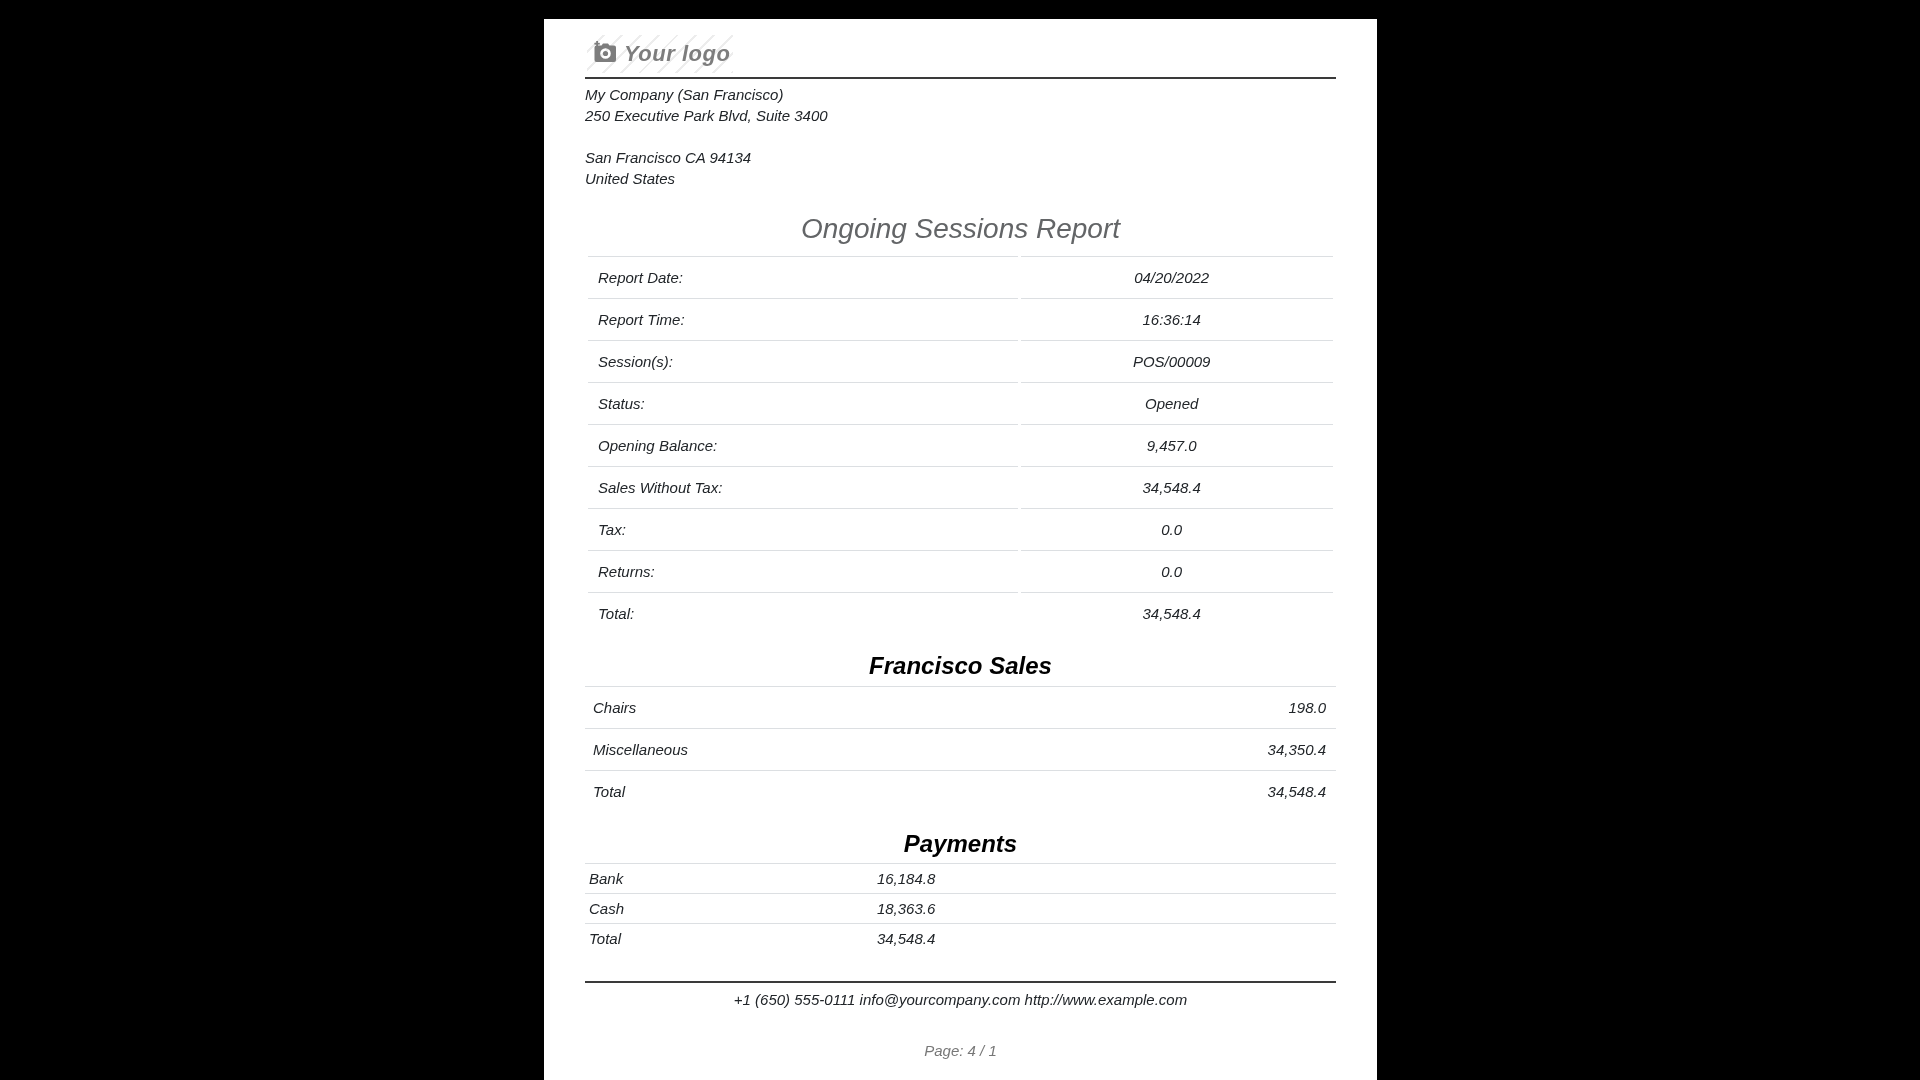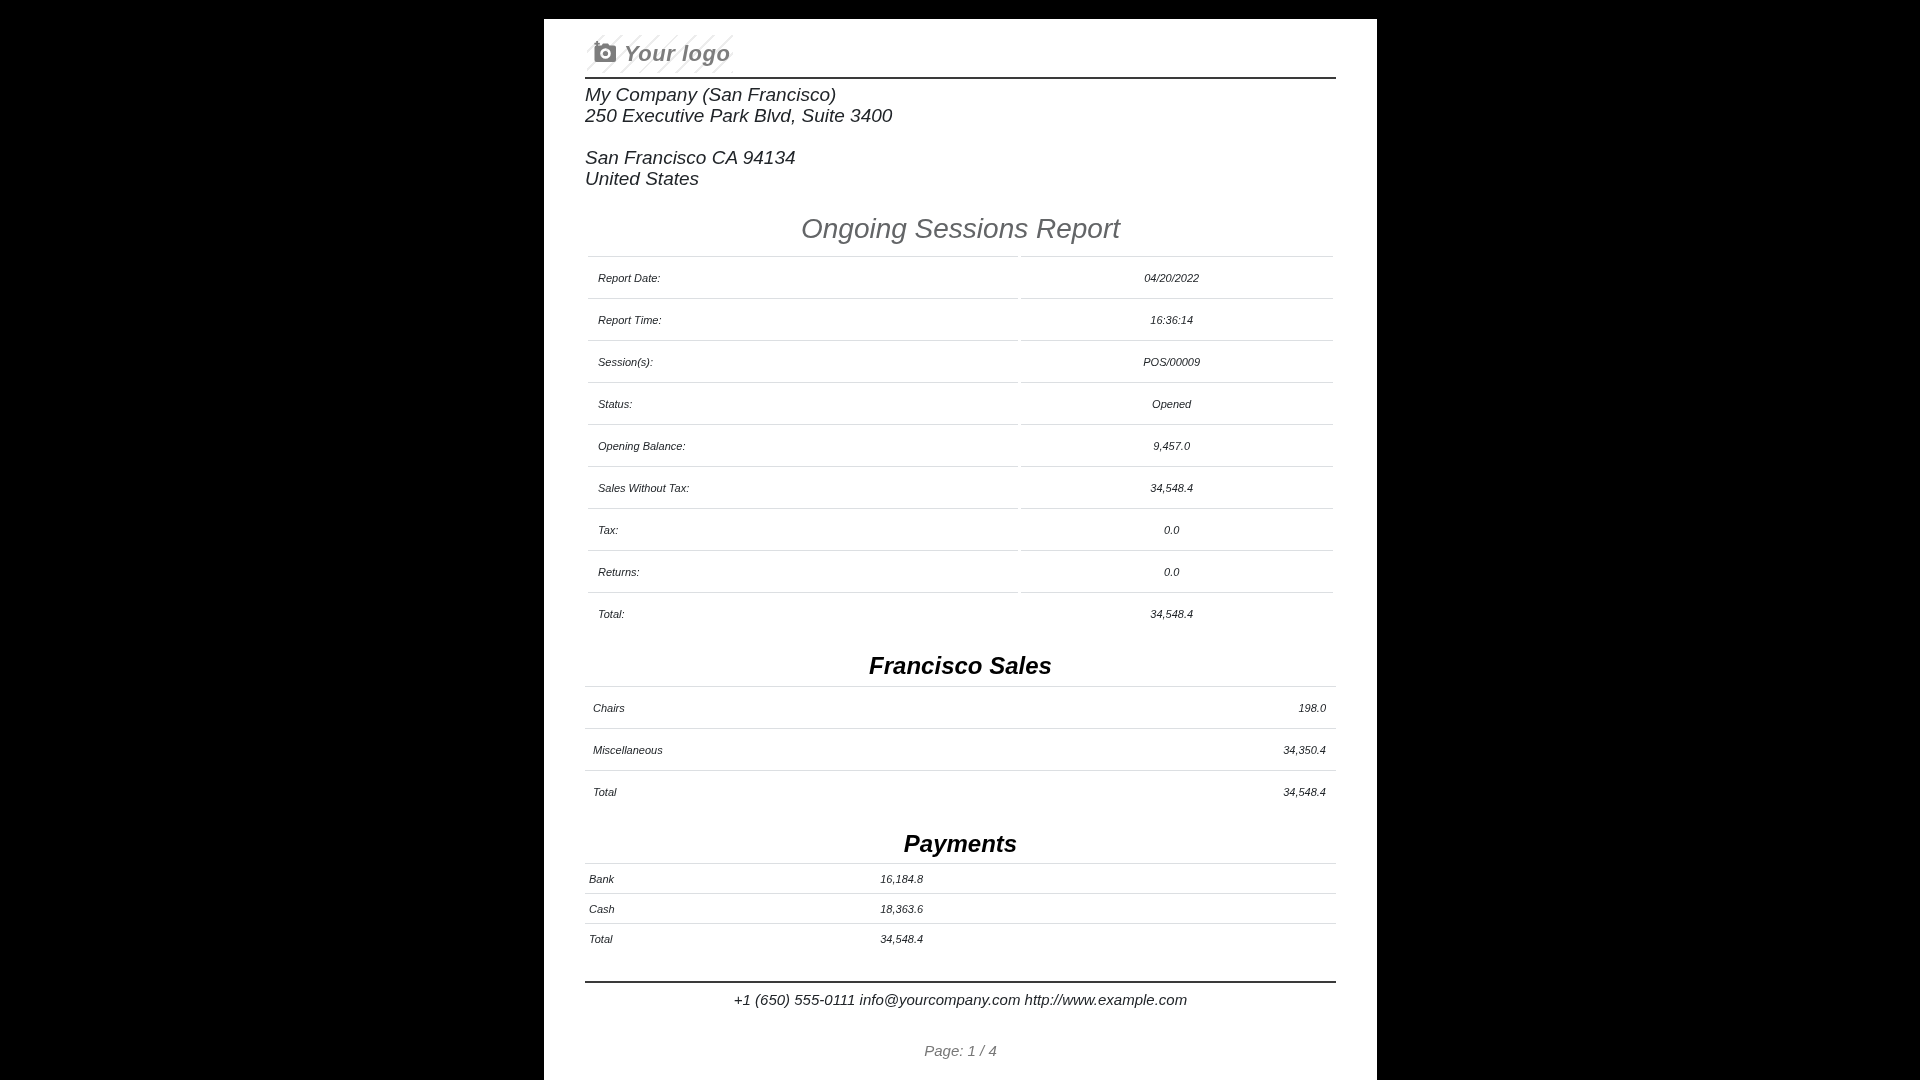--- a/index.html
+++ b/index.html
@@ -50,36 +50,36 @@
     letter-spacing: 0.5px;
     margin-left: 7px;
     white-space: nowrap;
   }
   .header-rule {
     border-bottom: 2px solid #3a3a3a;
     margin-top: 4px;
   }
   .address {
     margin-top: 5px;
-    font-size: 19px;
+    font-size: 15px;
     line-height: 21px;
     color: #212529;
   }
   .addr-spacer { height: 21px; }
   
   .report-title {
     margin-top: 21px;
     text-align: center;
     font-size: 28px;
     line-height: 38px;
     font-weight: 400;
     color: #636567;
   }
   
-  table { width: 100%; font-size: 11px; color: #212529; }
+  table { width: 100%; font-size: 15px; color: #212529; }
   .info-table {
     border-collapse: separate;
     border-spacing: 3px 0;
     margin-top: 8px;
   }
   .info-table th {
     width: 58%;
     text-align: left;
     font-weight: normal;
     border-top: 1px solid #dcdfe2;
@@ -252,15 +252,15 @@
       </tr>
       <tr>
         <th>Total</th>
         <td>34,548.4</td>
       </tr>
     </tbody>
   </table>
 
   <div class="footer-rule"></div>
   <div class="contact-line">+1 (650) 555-0111 info@yourcompany.com http://www.example.com</div>
-  <div class="page-number">Page: 1 / 4</div>
+  <div class="page-number">Page: 4 / 1</div>
 
 </div>
 
 </body></html>

